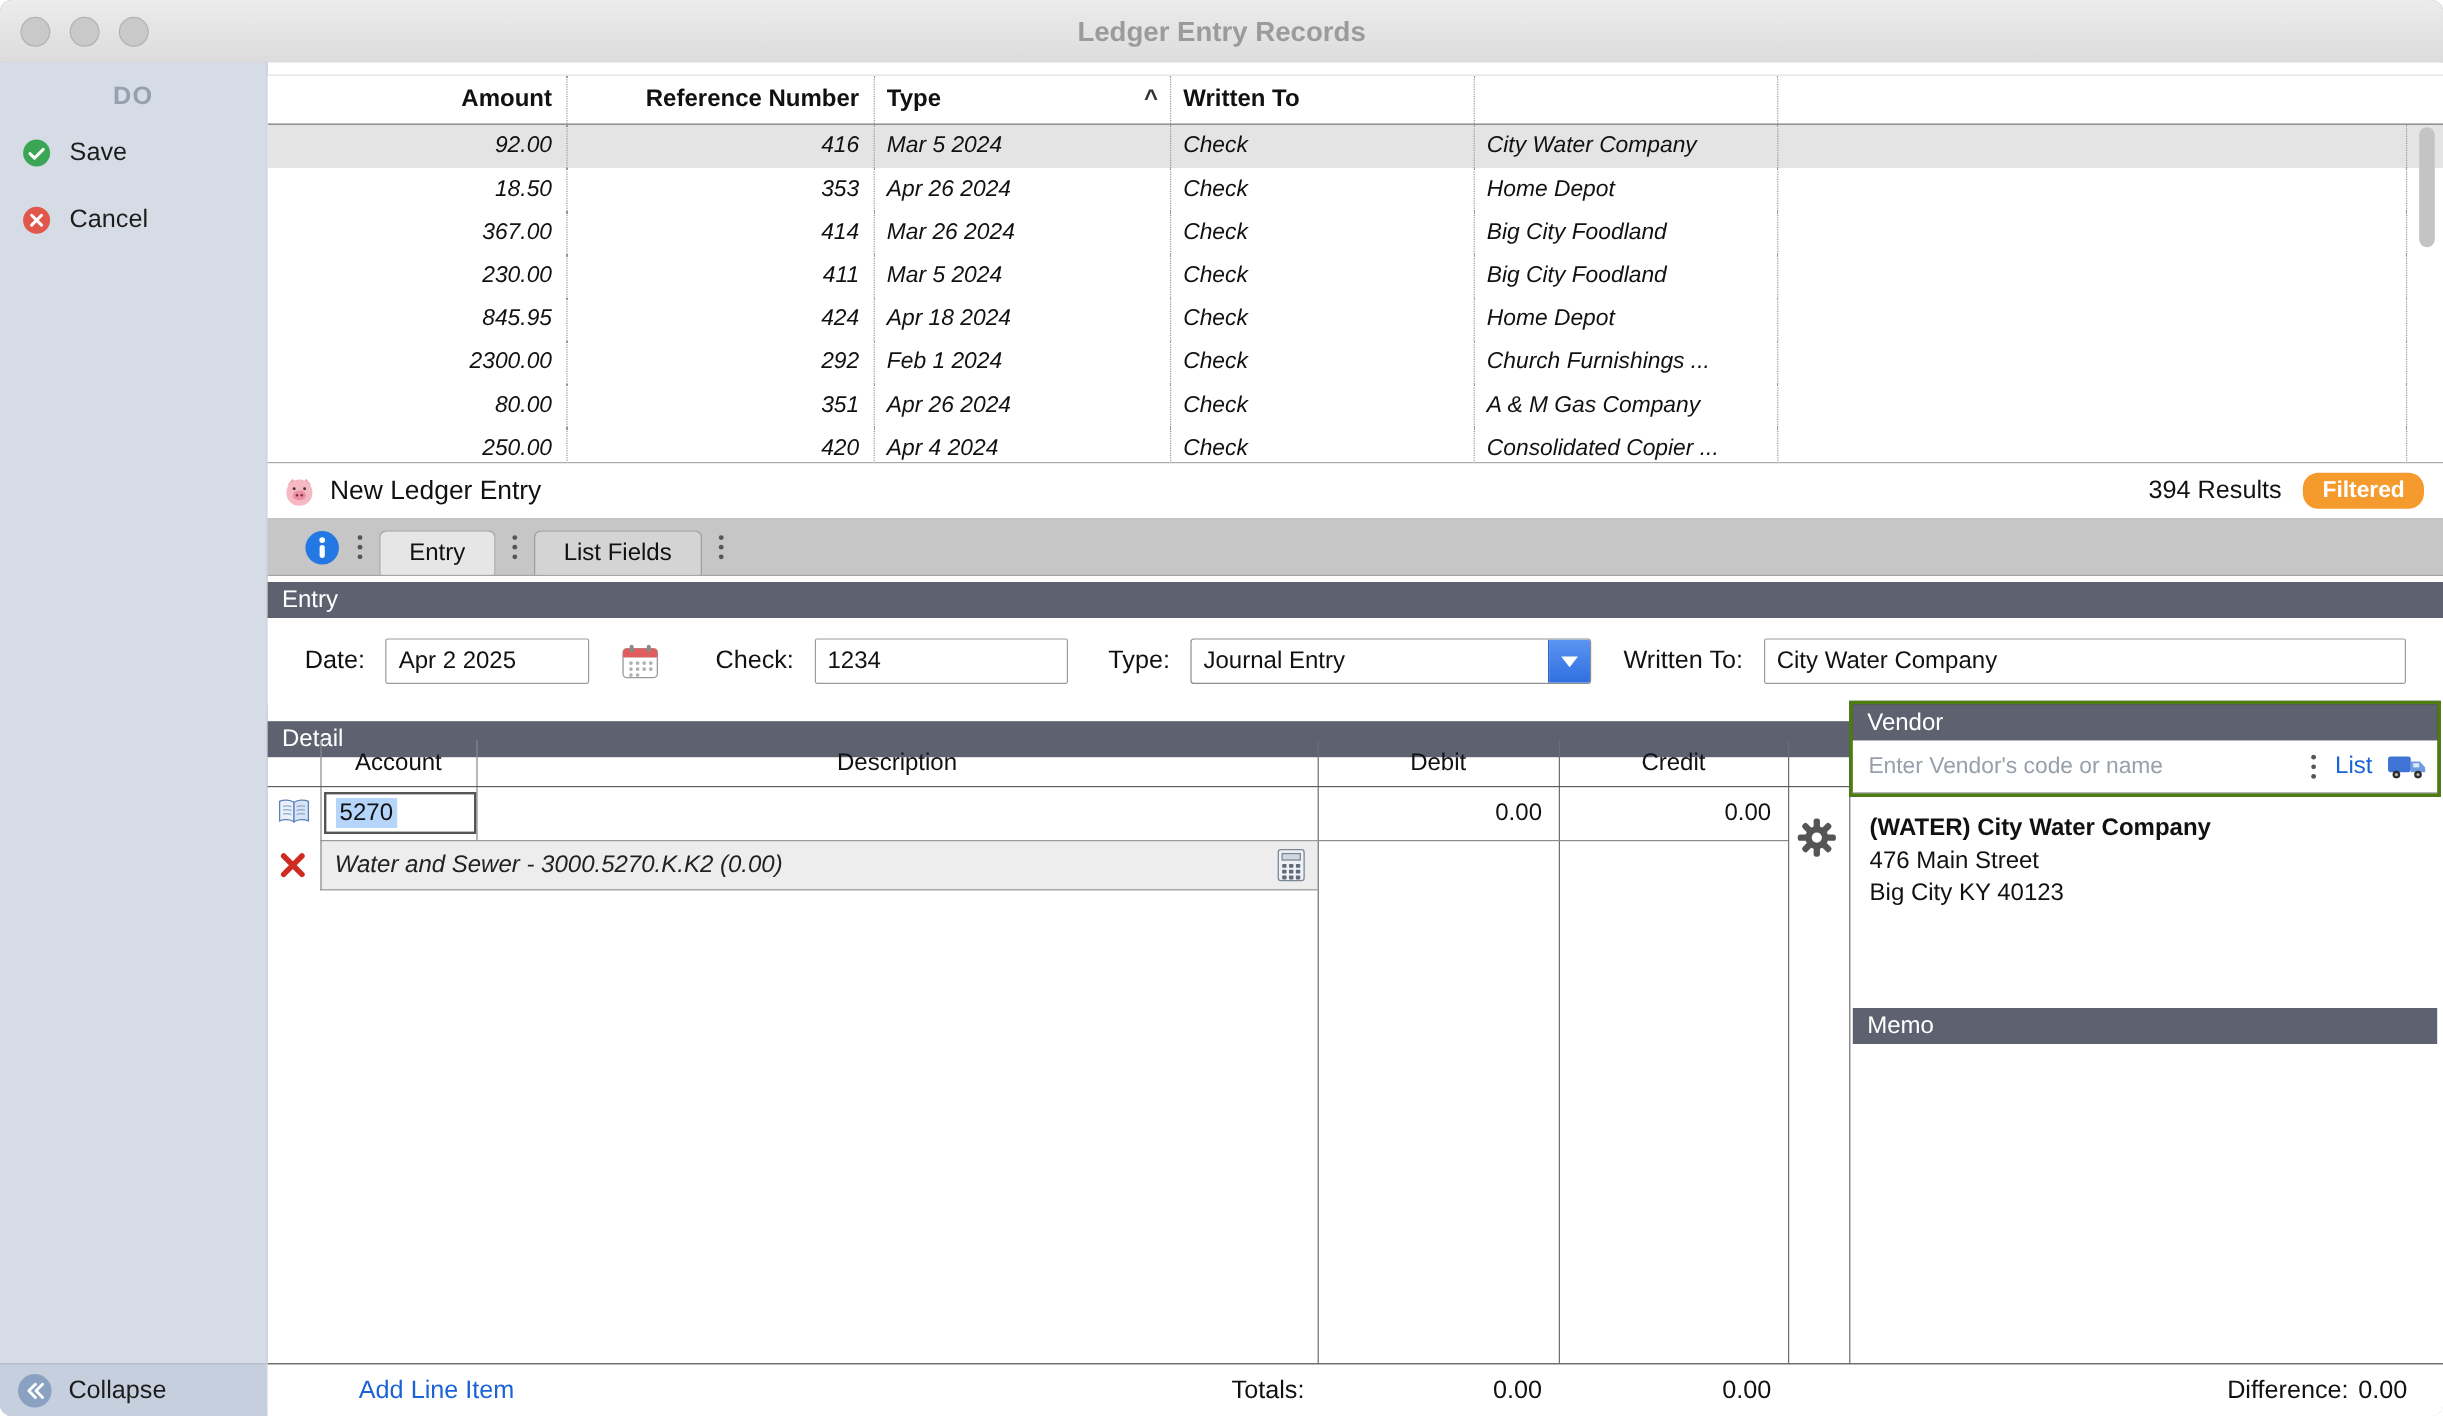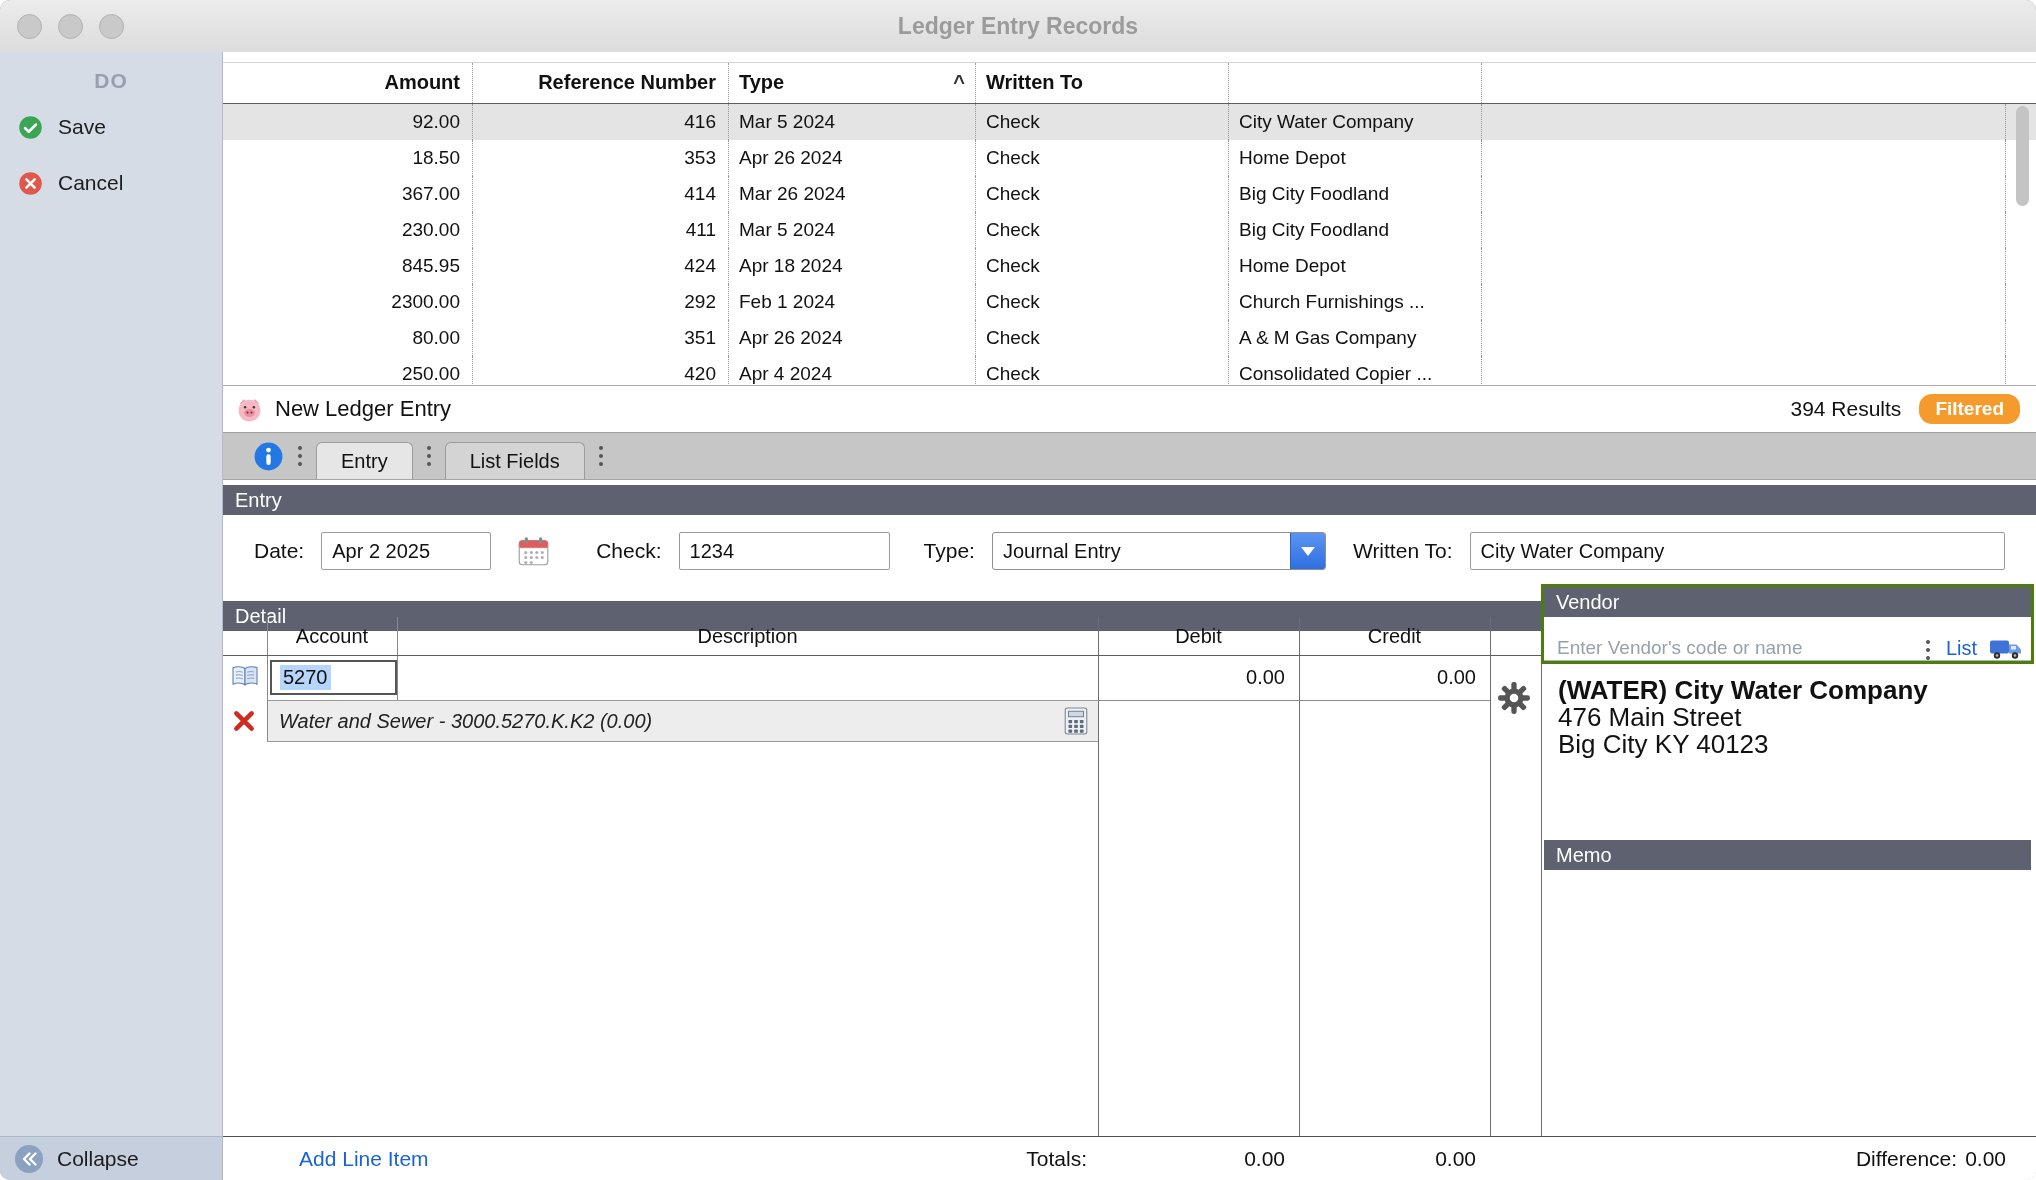--- a/index.html
+++ b/index.html
@@ -22,21 +22,21 @@
   
   .main{position:absolute;left:222px;top:52px;right:0;bottom:0;background:#fff;border-left:1px solid #b3bac6;box-sizing:border-box;}
 
   
   .ledger-table{position:absolute;left:0;top:10px;right:0;height:323px;overflow:hidden;background:#fff;}
   .lt-grid{display:grid;grid-template-columns:250px 256px 247px 253px 253px 1fr 30px;}
   .lt-grid > div{border-right:1px dotted #979797;box-sizing:border-box;overflow:hidden;white-space:nowrap;}
   .lt-grid > div:last-child{border-right:none;}
   .lt-header{border-top:1px solid #d6d6d6;border-bottom:1px solid #5e5e5e;height:40px;font-size:20px;font-weight:bold;}
   .lt-header > div{line-height:39px;}
-  .lt-row{height:36px;font-size:19px;}
+  .lt-row{height:36px;font-size:19px;font-style:italic;}
   .lt-row > div{line-height:36px;}
   .lt-row.selected{background:#e4e4e4;}
   .c-num{text-align:right;padding-right:12px;}
   .c-txt{text-align:left;padding-left:10px;}
   .type-head{display:flex;justify-content:space-between;padding-left:10px;padding-right:10px;}
   .sort-caret{font-weight:bold;color:#333;}
   .scrollbar{position:absolute;right:7px;top:44px;width:13px;height:270px;}
   .scroll-thumb{width:13px;height:100px;background:#c4c4c4;border-radius:7px;}
 
   
@@ -98,25 +98,25 @@
   .vl{position:absolute;width:1px;background:#6e6e6e;top:565px;bottom:0;}
   .vl1{left:875px;}.vl2{left:1076px;}.vl3{left:1267px;}.vl4{left:1318px;}
   .vs1{position:absolute;width:1px;background:#8a8a8a;left:44px;top:565px;height:125px;}
   .vs2{position:absolute;width:1px;background:#8a8a8a;left:174px;top:565px;height:83px;}
   .hl1{position:absolute;height:1px;background:#5e5e5e;top:603px;left:0;width:1318px;}
   .hl2{position:absolute;height:1px;background:#8a8a8a;top:648px;left:875px;width:392px;}
 
   
   .vendor-panel{position:absolute;left:1321px;top:535px;width:487px;height:549px;background:#fff;}
   .vendor-highlight{position:relative;margin:-3px -3px 0 -3px;border:3px solid #4d7c0f;background:#404040;}
-  .vendor-search{height:44px;display:flex;align-items:flex-end;padding:0 8px 0 11px;border-bottom:1px solid #b5b5b5;box-sizing:border-box;background:#fff;}
+  .vendor-search{height:44px;display:flex;align-items:center;padding:0 8px 0 11px;border-bottom:1px solid #b5b5b5;box-sizing:border-box;background:#fff;}
   .vendor-search input{flex:1;border:none;outline:none;font-size:19px;font-family:inherit;color:#111;min-width:0;}
   .vendor-search input::placeholder{color:#97a0ab;}
   .list-link{color:#1a63d6;font-size:20px;margin:0 12px 0 2px;}
-  .vendor-info{height:176px;padding:13px 14px;box-sizing:border-box;font-size:26px;line-height:27px;}
+  .vendor-info{height:176px;padding:13px 14px;box-sizing:border-box;font-size:20px;line-height:27px;}
   .vendor-name{font-weight:bold;}
   .memo-head{position:absolute;left:0;top:253px;width:487px;box-sizing:border-box;}
   .memo-body{position:absolute;left:0;top:283px;width:487px;bottom:0;background:#fff;}
 
   
   .footer{position:absolute;left:0;right:0;top:1084px;height:44px;background:#fff;border-top:1px solid #4f4f4f;box-sizing:border-box;font-size:21px;}
   .footer .f-abs{position:absolute;top:0;height:43px;line-height:43px;}
   .add-line{left:76px;color:#1a63d6;}
   .totals-label{left:600px;width:264px;text-align:right;}
   .totals-debit{left:875px;width:201px;text-align:right;padding-right:14px;box-sizing:border-box;}

